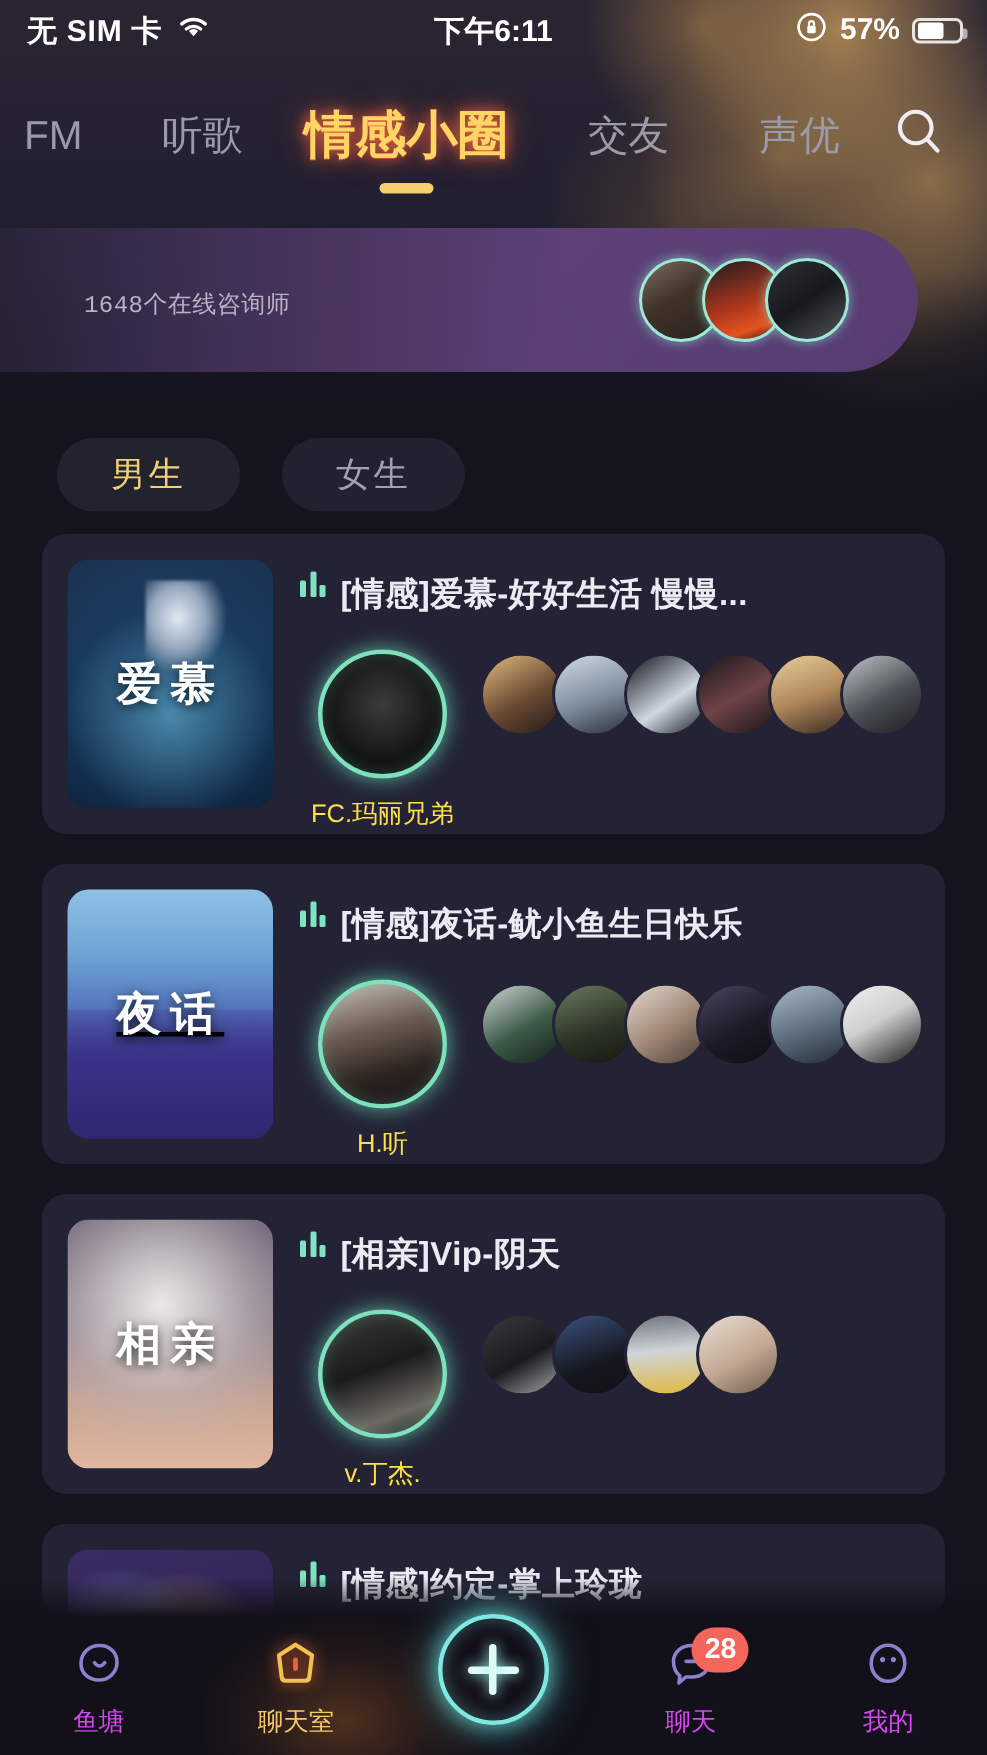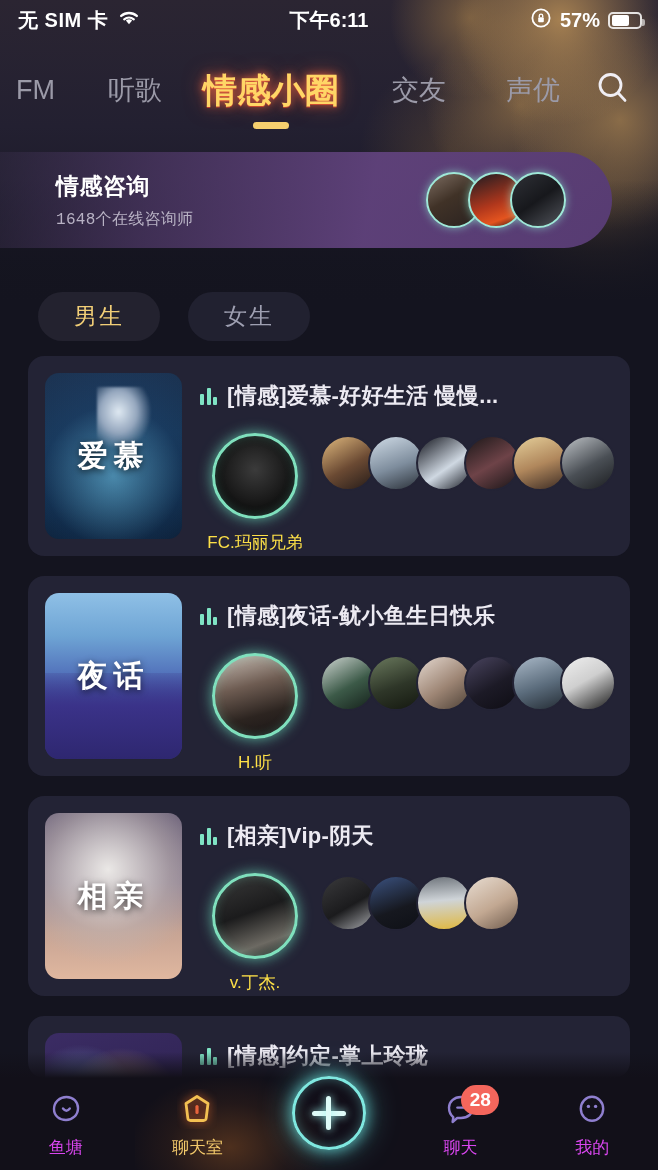--- a/index.html
+++ b/index.html
@@ -146,39 +146,40 @@
       radial-gradient(circle at 50% 62%, rgba(120,215,255,0.55) 0px, rgba(40,110,180,0.15) 70px, rgba(0,0,0,0) 120px),
       linear-gradient(175deg,#1c3352 0%,#16314f 40%,#0f253f 75%,#0b1b30 100%);
   }
   .th-aimu::before {
     content:""; position:absolute; left:52px; top:14px; width:54px; height:62px;
     background: radial-gradient(ellipse at 40% 40%, #dfe9f2 0%, #95a7be 40%, rgba(30,60,95,0) 72%);
     filter: blur(1px);
   }
   .th-yehua {
     background: linear-gradient(180deg,#8fc0e6 0%,#6ea4d4 26%,#4f6cb8 52%,#3b3f93 74%,#332e75 100%);
+    text-decoration: underline;
   }
   .th-yehua::before {
     content:""; position:absolute; left:0; bottom:0; width:100%; height:52%;
     background: linear-gradient(180deg, rgba(60,52,130,0.2) 0%, #3a3288 40%, #2e2770 100%);
   }
   .th-xiangqin {
     background:
       radial-gradient(circle at 46% 34%, rgba(240,238,235,0.95) 0px, rgba(190,180,180,0.5) 62px, rgba(0,0,0,0) 95px),
       linear-gradient(180deg,#6a6078 0%,#8d7f90 42%,#c7a494 72%,#e0b79f 100%);
   }
   .th-yueding {
     background:
       radial-gradient(circle at 26% 40%, rgba(150,210,255,0.55) 0px, rgba(60,40,120,0) 55px),
       radial-gradient(circle at 56% 45%, rgba(255,210,120,0.65) 0px, rgba(60,40,120,0) 60px),
       linear-gradient(160deg,#3b2c64 0%,#2e2352 55%,#241c44 100%);
   }
 
   .cardmain { flex: 1; margin-left: 18px; position: relative; height: 100%; }
-  .cardtitle-row { display: flex; align-items: center; gap: 10px; margin-top: 8px; }
+  .cardtitle-row { display: flex; gap: 10px; margin-top: 8px; }
   .wave { display: flex; align-items: flex-end; gap: 2.5px; height: 17px; }
   .wave i { width: 4px; background: #7fe3c4; border-radius: 1px; display: block; }
   .wave i:nth-child(1) { height: 11px; }
   .wave i:nth-child(2) { height: 17px; }
   .wave i:nth-child(3) { height: 8px; }
   .cardtitle {
     color: #eceaf2; font-size: 22px; font-weight: 600; white-space: nowrap;
     overflow: hidden; text-overflow: ellipsis; max-width: 360px; letter-spacing: .3px;
   }
 
@@ -293,21 +294,20 @@
         <svg width="40" height="40" viewBox="0 0 40 40">
           <circle cx="17.5" cy="17" r="10.5" stroke="#f0eef4" stroke-width="2.8" fill="none"></circle>
           <line x1="25.4" y1="25.2" x2="32" y2="32.4" stroke="#f0eef4" stroke-width="2.8" stroke-linecap="round"></line>
         </svg>
       </span>
     </div>
   </div>
 
   <div class="banner">
     <div class="banner-text">
-      <div class="banner-title">情感咨询</div>
       <div class="banner-sub">1648个在线咨询师</div>
     </div>
     <div class="banner-avatars">
       <div class="b-av av-p1"></div>
       <div class="b-av av-p2"></div>
       <div class="b-av av-p3"></div>
     </div>
   </div>
 
   <div class="chips">

